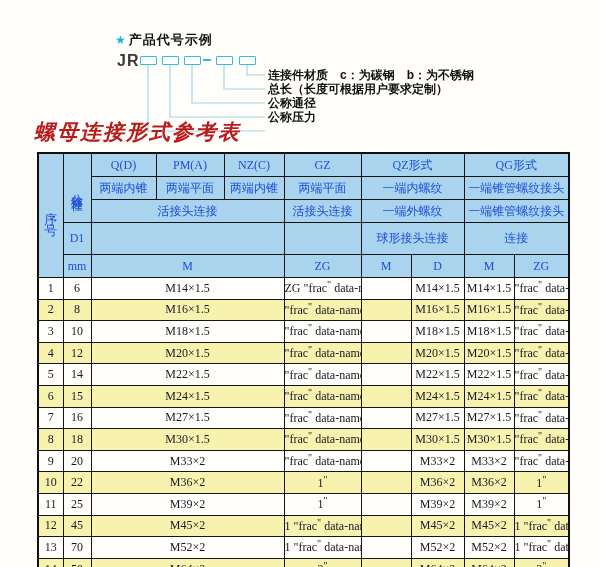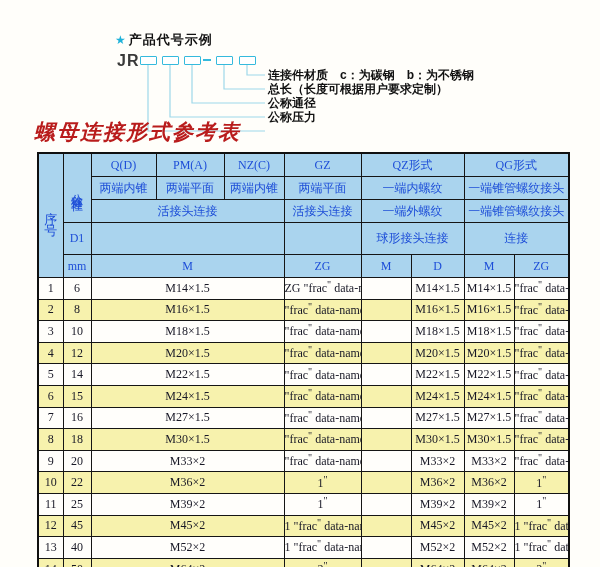--- a/index.html
+++ b/index.html
@@ -272,21 +272,21 @@
           <td>45</td>
           <td colspan="3">M45×2</td>
           <td>1 <span class="&lt;span">"</span>frac<span class="inch">"</span> data-name=fraction data-interactable=false&gt;fnum&gt;1fden&gt;4</td>
           <td></td>
           <td>M45×2</td>
           <td>M45×2</td>
           <td>1 <span class="&lt;span">"</span>frac<span class="inch">"</span> data-name=fraction data-interactable=false&gt;fnum&gt;1fden&gt;4</td>
         </tr>
         <tr>
           <td>13</td>
-          <td>40</td>
+          <td>70</td>
           <td colspan="3">M52×2</td>
           <td>1 <span class="&lt;span">"</span>frac<span class="inch">"</span> data-name=fraction data-interactable=false&gt;fnum&gt;1fden&gt;2</td>
           <td></td>
           <td>M52×2</td>
           <td>M52×2</td>
           <td>1 <span class="&lt;span">"</span>frac<span class="inch">"</span> data-name=fraction data-interactable=false&gt;fnum&gt;1fden&gt;2</td>
         </tr>
         <tr class="alt">
           <td>14</td>
           <td>50</td>

